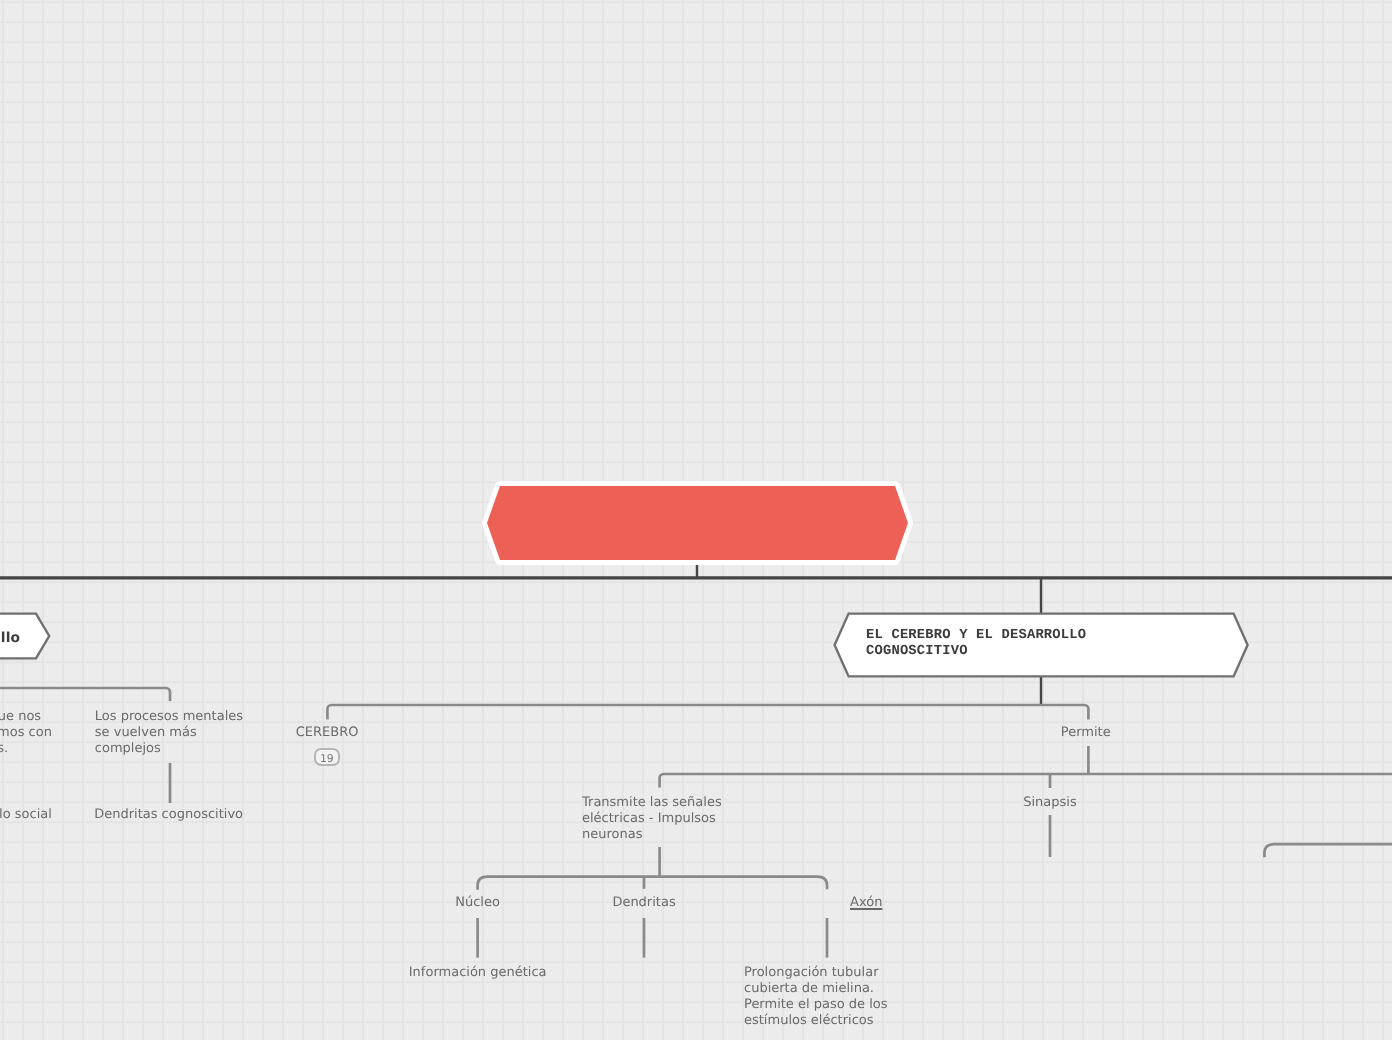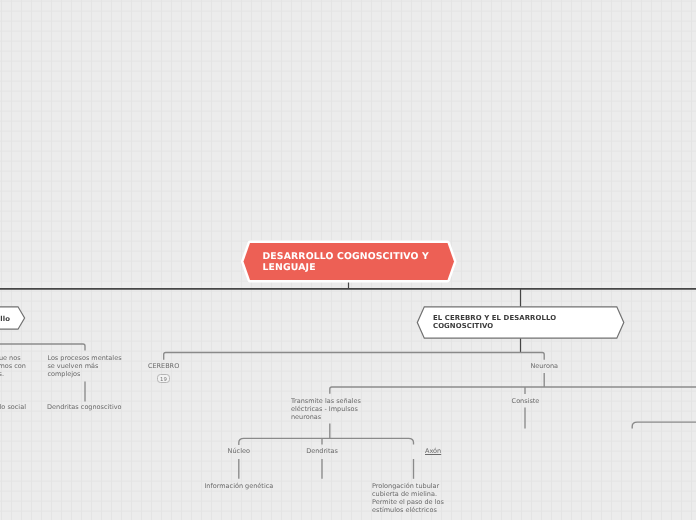--- a/index.html
+++ b/index.html
@@ -56,57 +56,55 @@
       <path d="M413.5 459 V478.8"></path>
       <path d="M632.2 428.6 V426.4 C632.2 423.2 634 422.1 637.2 422.1 H700"></path>
     </g>
   </svg>
 
   <div class="root" style="left:240px;top:240px;width:217px;height:43px;">
     <svg class="rootshape" width="217" height="43" viewBox="0 0 217 43">
       <path d="M10 3 H207.5 L214 21.5 L207.5 40 H10 L3.5 21.5 Z" fill="#ffffff" stroke="#ffffff" stroke-width="5" stroke-linejoin="round"></path>
       <path d="M10 3 H207.5 L214 21.5 L207.5 40 H10 L3.5 21.5 Z" fill="#ed6055"></path>
     </svg>
-    <div class="roottext" style="left:22.5px;top:10.5px;">DESARROLLO COGNOSCITIVO Y
-LENGUAJE</div>
   </div>
 
   <div class="root" style="left:-80px;top:303px;width:110px;height:30px;">
     <svg class="rootshape" width="110" height="30" viewBox="0 0 110 30">
       <path d="M7 3.8 H98 L104.6 15 L98 26.2 H7 L0.4 15 Z" fill="#ffffff" stroke="#707070" stroke-width="1.2" stroke-linejoin="miter"></path>
     </svg>
     <div class="boxtext" style="left:49px;top:12.6px;">Desarrollo</div>
   </div>
 
   <div class="root" style="left:415px;top:304px;width:212px;height:38px;">
     <svg class="rootshape" width="212" height="38" viewBox="0 0 212 38">
       <path d="M9.3 2.8 H201.8 L208.8 18.5 L201.8 34.2 H9.3 L2.3 18.5 Z" fill="#ffffff" stroke="#707070" stroke-width="1.2" stroke-linejoin="miter"></path>
     </svg>
-    <div class="boxtext" style="left:18px;top:11px;">EL CEREBRO Y EL DESARROLLO
+    <div class="boxtext" style="left:18px;top:11px;font-family:Liberation Mono, monospace;">EL CEREBRO Y EL DESARROLLO
 COGNOSCITIVO</div>
   </div>
 
   <div class="lbl" style="left:-46.3px;top:355.3px;width:74px;white-space:normal;">La forma en que nos interrelacionamos con otras personas.</div>
   <div class="lbl" style="left:-27.7px;top:404.3px;">Desarrollo social</div>
 
   <div class="lbl" style="left:47.4px;top:355.3px;width:76px;white-space:normal;">Los procesos mentales se vuelven más complejos</div>
   <div class="lbl" style="left:47.1px;top:404.3px;">Dendritas cognoscitivo</div>
 
   <div class="lbl" style="left:147.9px;top:362.5px;">CEREBRO</div>
   <div class="badge" style="left:157.2px;top:374.3px;width:12.4px;height:8.8px;">19</div>
 
-  <div class="lbl" style="left:530.4px;top:362.5px;">Neurona</div>
+  <div class="lbl" style="left:530.4px;top:362.5px;">Permite</div>
 
   <div class="lbl" style="left:291px;top:398.3px;width:70px;white-space:normal;">Transmite las señales eléctricas - Impulsos neuronas</div>
 
   <div class="lbl" style="left:227.6px;top:448.3px;">Núcleo</div>
   <div class="lbl" style="left:204.4px;top:483.3px;">Información genética</div>
 
   <div class="lbl" style="left:306.2px;top:448.3px;">Dendritas</div>
 
   <div class="lbl" style="left:425px;top:448.3px;text-decoration:underline;">Axón</div>
   <div class="lbl" style="left:372px;top:483.3px;width:84px;white-space:normal;">Prolongación tubular cubierta de mielina. Permite el paso de los estímulos eléctricos</div>
 
-  <div class="lbl" style="left:511.6px;top:398.3px;">Consiste</div>
+  <div class="lbl" style="left:511.6px;top:398.3px;">Sinapsis</div>
 
   <div class="lbl" style="left:688.8px;top:431.8px;margin-left:37px;">Ex</div>
 
 </div>
 
 </body></html>

